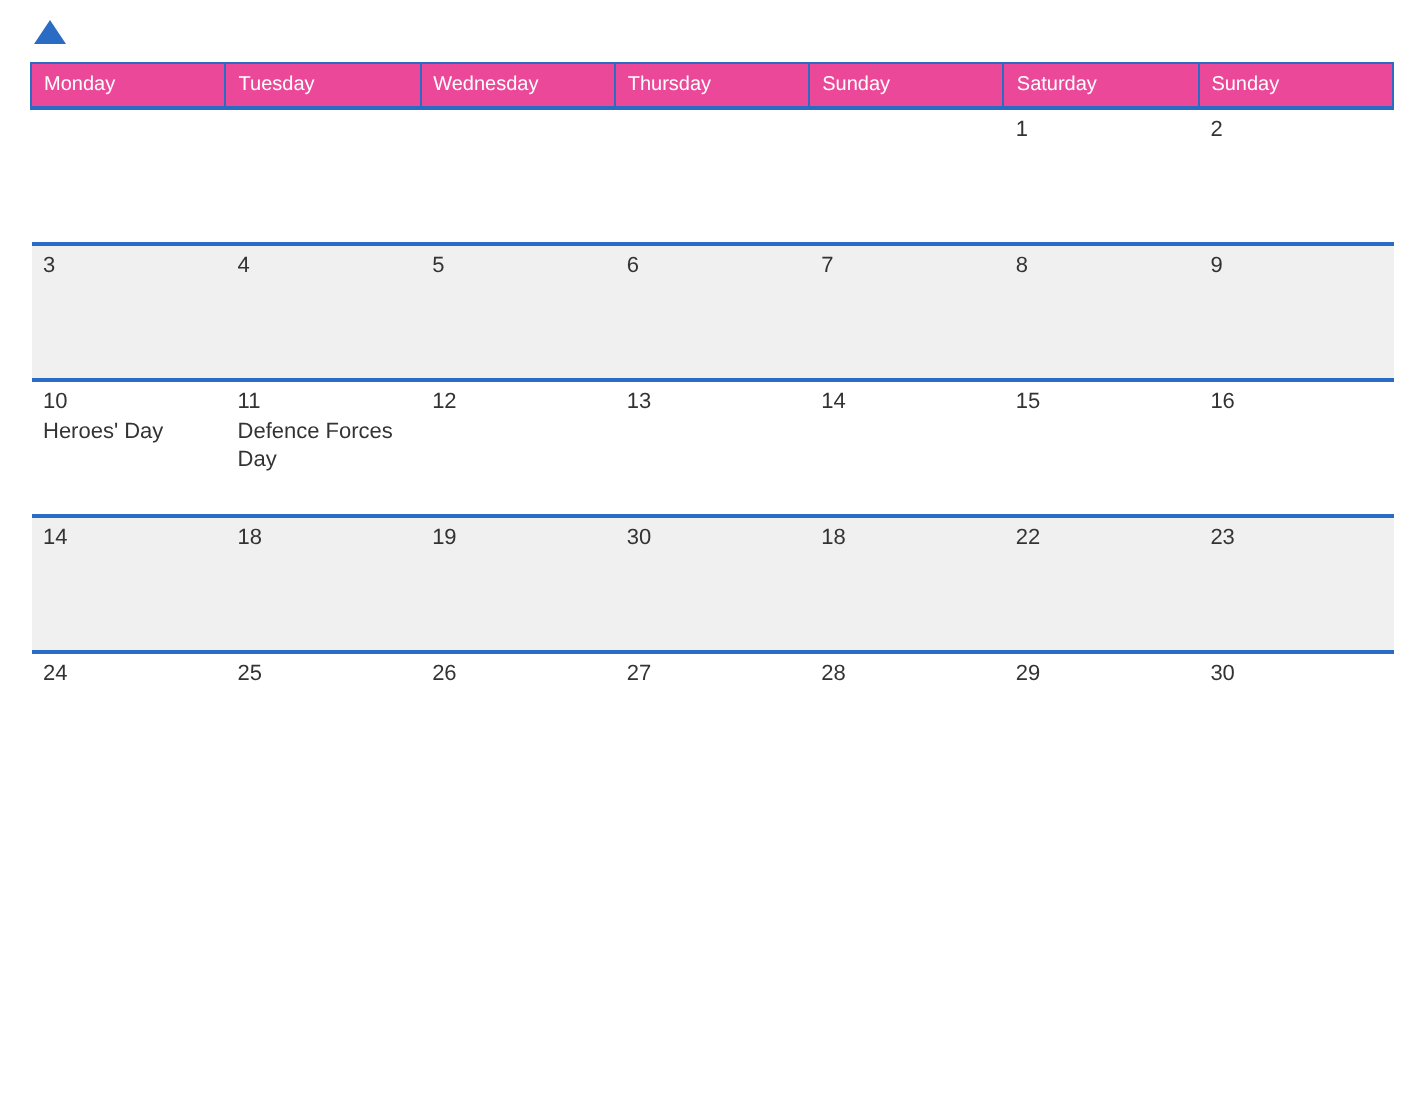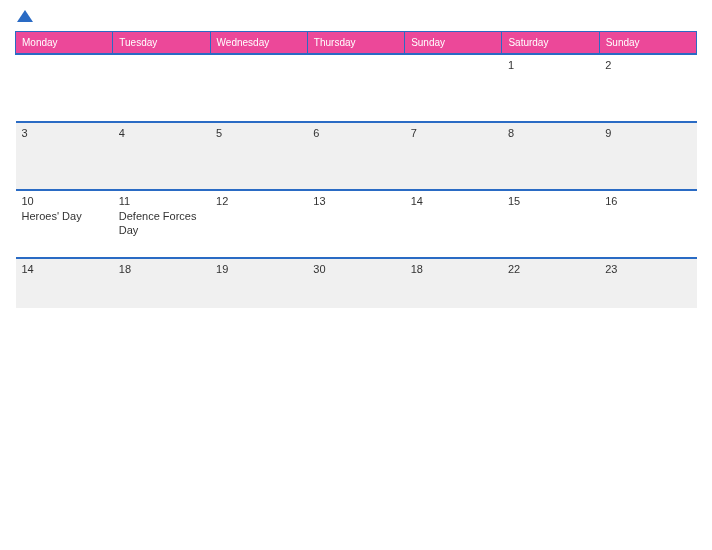--- a/index.html
+++ b/index.html
@@ -217,15 +217,38 @@
           <td>
             <span class="day-num">18</span>
           </td>
           <td>
             <span class="day-num">22</span>
           </td>
           <td>
             <span class="day-num">23</span>
           </td>
         </tr>
+        <tr>
+          <td>
+            <span class="day-num">24</span>
+          </td>
+          <td>
+            <span class="day-num">25</span>
+          </td>
+          <td>
+            <span class="day-num">26</span>
+          </td>
+          <td>
+            <span class="day-num">27</span>
+          </td>
+          <td>
+            <span class="day-num">28</span>
+          </td>
+          <td>
+            <span class="day-num">29</span>
+          </td>
+          <td>
+            <span class="day-num">30</span>
+          </td>
+        </tr>
       </tbody>
   </table>
 </div>
 
 </body></html>

